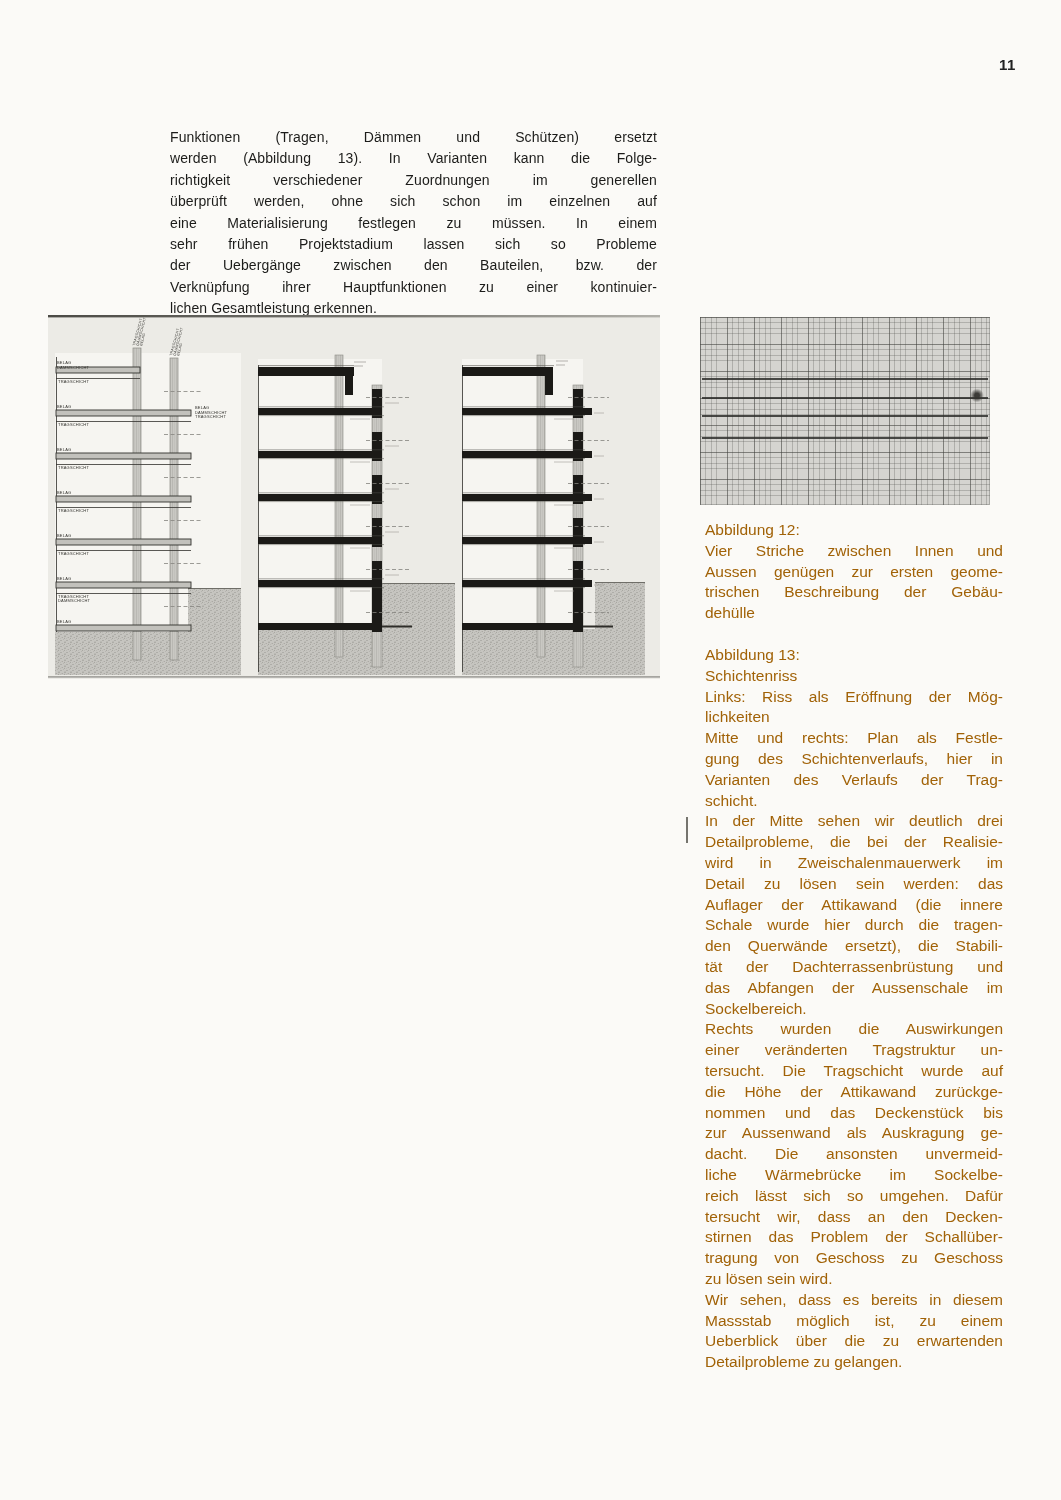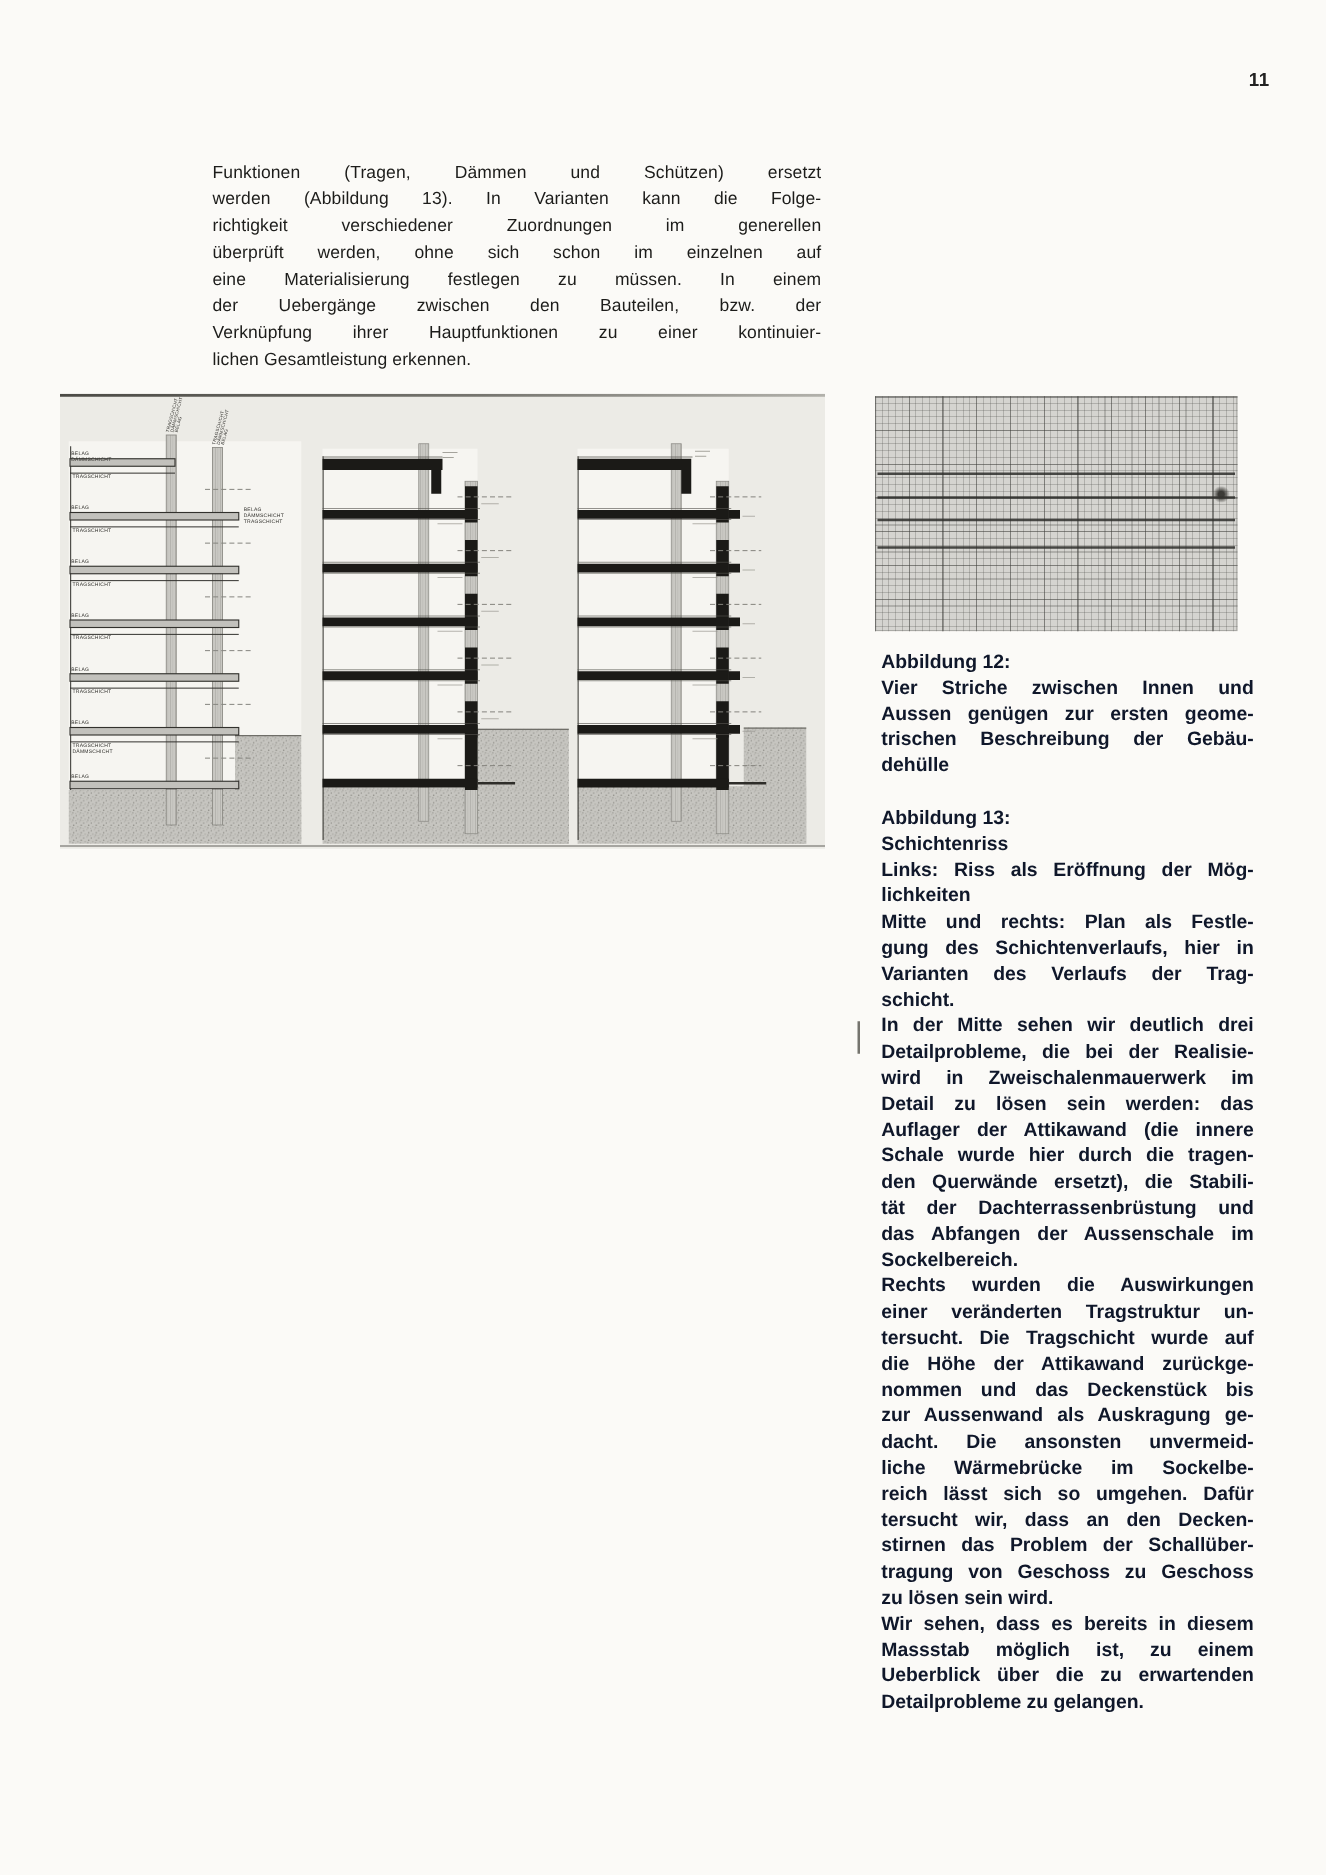--- a/index.html
+++ b/index.html
@@ -15,21 +15,21 @@
   .page-number{
     position:absolute;left:999px;top:56px;
     font-size:15px;font-weight:700;letter-spacing:.4px;color:#222;
   }
   .body-text{
     position:absolute;left:170px;top:127px;width:487px;
     font-size:14px;line-height:21.4px;letter-spacing:.1px;color:#1c1c1a;
   }
   .caption{
     position:absolute;width:298px;
-    font-size:15.5px;line-height:20.8px;color:#0f172a;font-weight:bold;
+    font-size:15.5px;line-height:20.8px;color:#a16207;
   }
   #cap12{left:705px;top:520px;}
   #cap13{left:705px;top:645px;}
   .para{margin:0;}
   .jline{text-align:justify;text-align-last:justify;}
   .jline.last{text-align-last:left;}
   
   .grid12{
     position:absolute;left:700px;top:317px;width:290px;height:188px;
     background-color:#d5d4d0;
@@ -61,20 +61,21 @@
 
   <div class="page-number">11</div>
 
   <div class="body-text">
       <div class="para">
         <div class="jline">Funktionen (Tragen, Dämmen und Schützen) ersetzt</div>
         <div class="jline">werden (Abbildung 13). In Varianten kann die Folge-</div>
         <div class="jline">richtigkeit verschiedener Zuordnungen im generellen</div>
         <div class="jline">überprüft werden, ohne sich schon im einzelnen auf</div>
         <div class="jline">eine Materialisierung festlegen zu müssen. In einem</div>
+        <div class="jline">sehr frühen Projektstadium lassen sich so Probleme</div>
         <div class="jline">der Uebergänge zwischen den Bauteilen, bzw. der</div>
         <div class="jline">Verknüpfung ihrer Hauptfunktionen zu einer kontinuier-</div>
         <div class="jline last">lichen Gesamtleistung erkennen.</div>
       </div>
     </div>
 
   <svg class="fig13" width="612" height="370" viewBox="0 0 612 370">
     <defs>
       <pattern id="stip" width="6" height="6" patternUnits="userSpaceOnUse">
         <rect width="6" height="6" fill="#c6c5c0"></rect>

